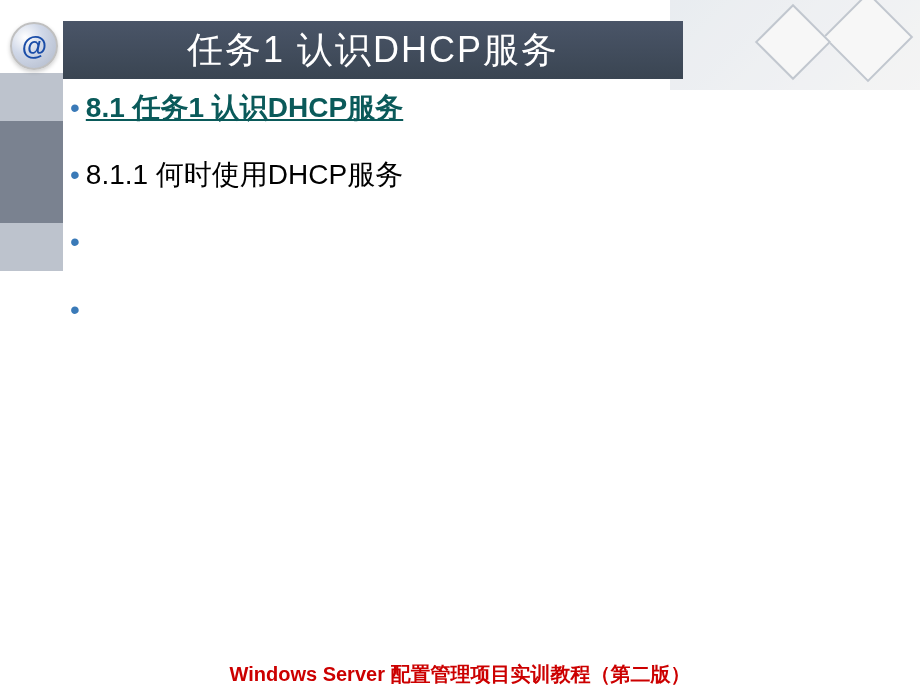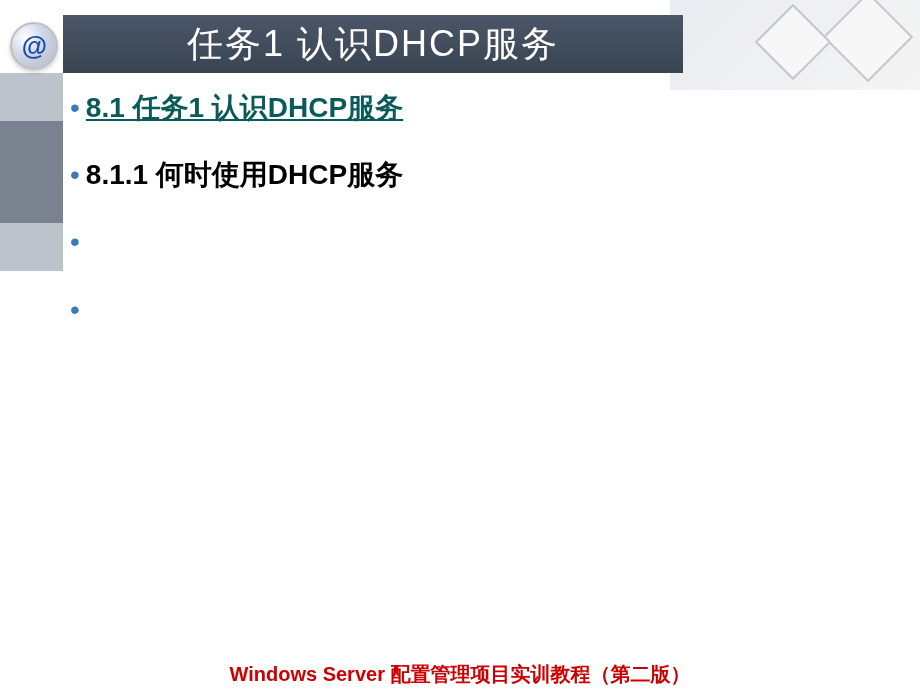--- a/index.html
+++ b/index.html
@@ -56,21 +56,21 @@
       justify-content: center;
       font-size: 26px;
       color: #1a4da8;
       font-weight: bold;
       font-style: italic;
       box-shadow: 0 2px 4px rgba(0,0,0,0.2);
       z-index: 10;
     }
     .title-bar {
       position: absolute;
-      top: 15px;
+      top: 21px;
       left: 63px;
       width: 620px;
       height: 58px;
       background: linear-gradient(180deg, #4a5568 0%, #3a4552 100%);
       display: flex;
       align-items: center;
       justify-content: center;
     }
     .title-text {
       font-size: 36px;
@@ -118,21 +118,21 @@
       margin-right: 6px;
       font-size: 28px;
     }
     .link-text {
       color: #0a5a5a;
       text-decoration: underline;
       font-weight: bold;
     }
     .item-text {
       color: #000000;
-      font-weight: bold;
+      font-weight: normal;
     }
     .footer {
       position: absolute;
       bottom: 2px;
       left: 0;
       width: 920px;
       text-align: center;
       font-size: 20px;
       color: #cc0000;
       font-weight: bold;

